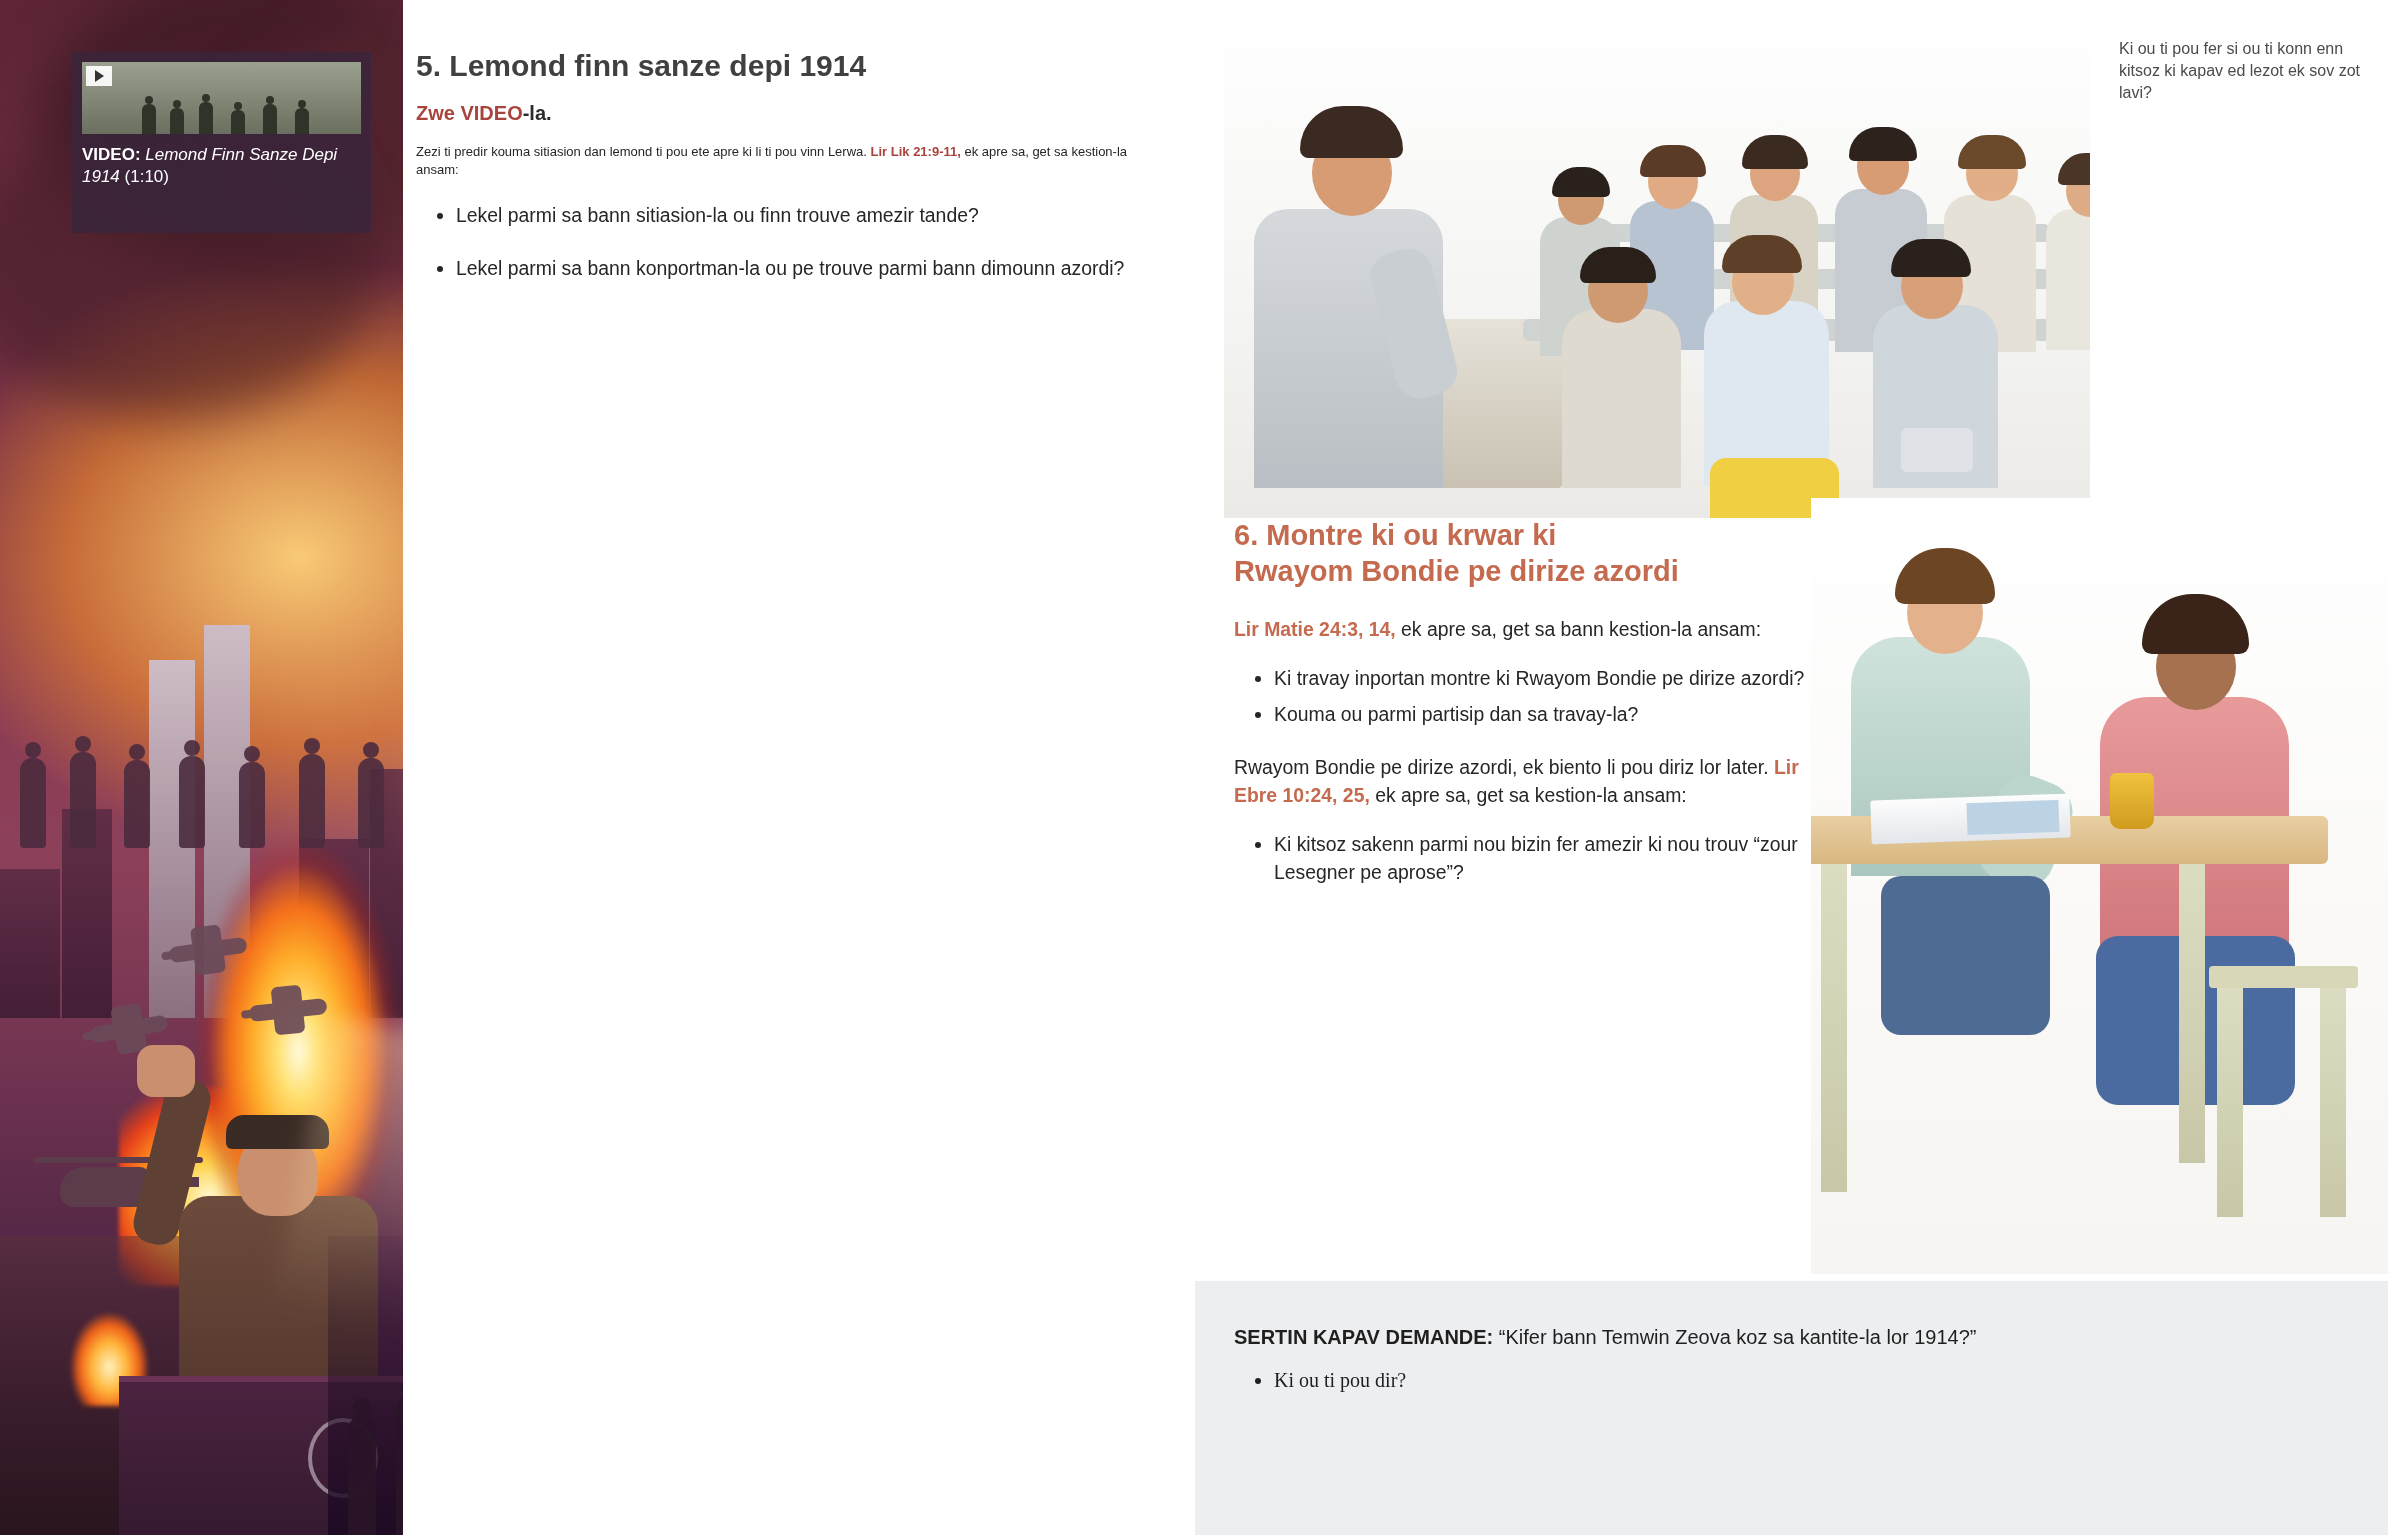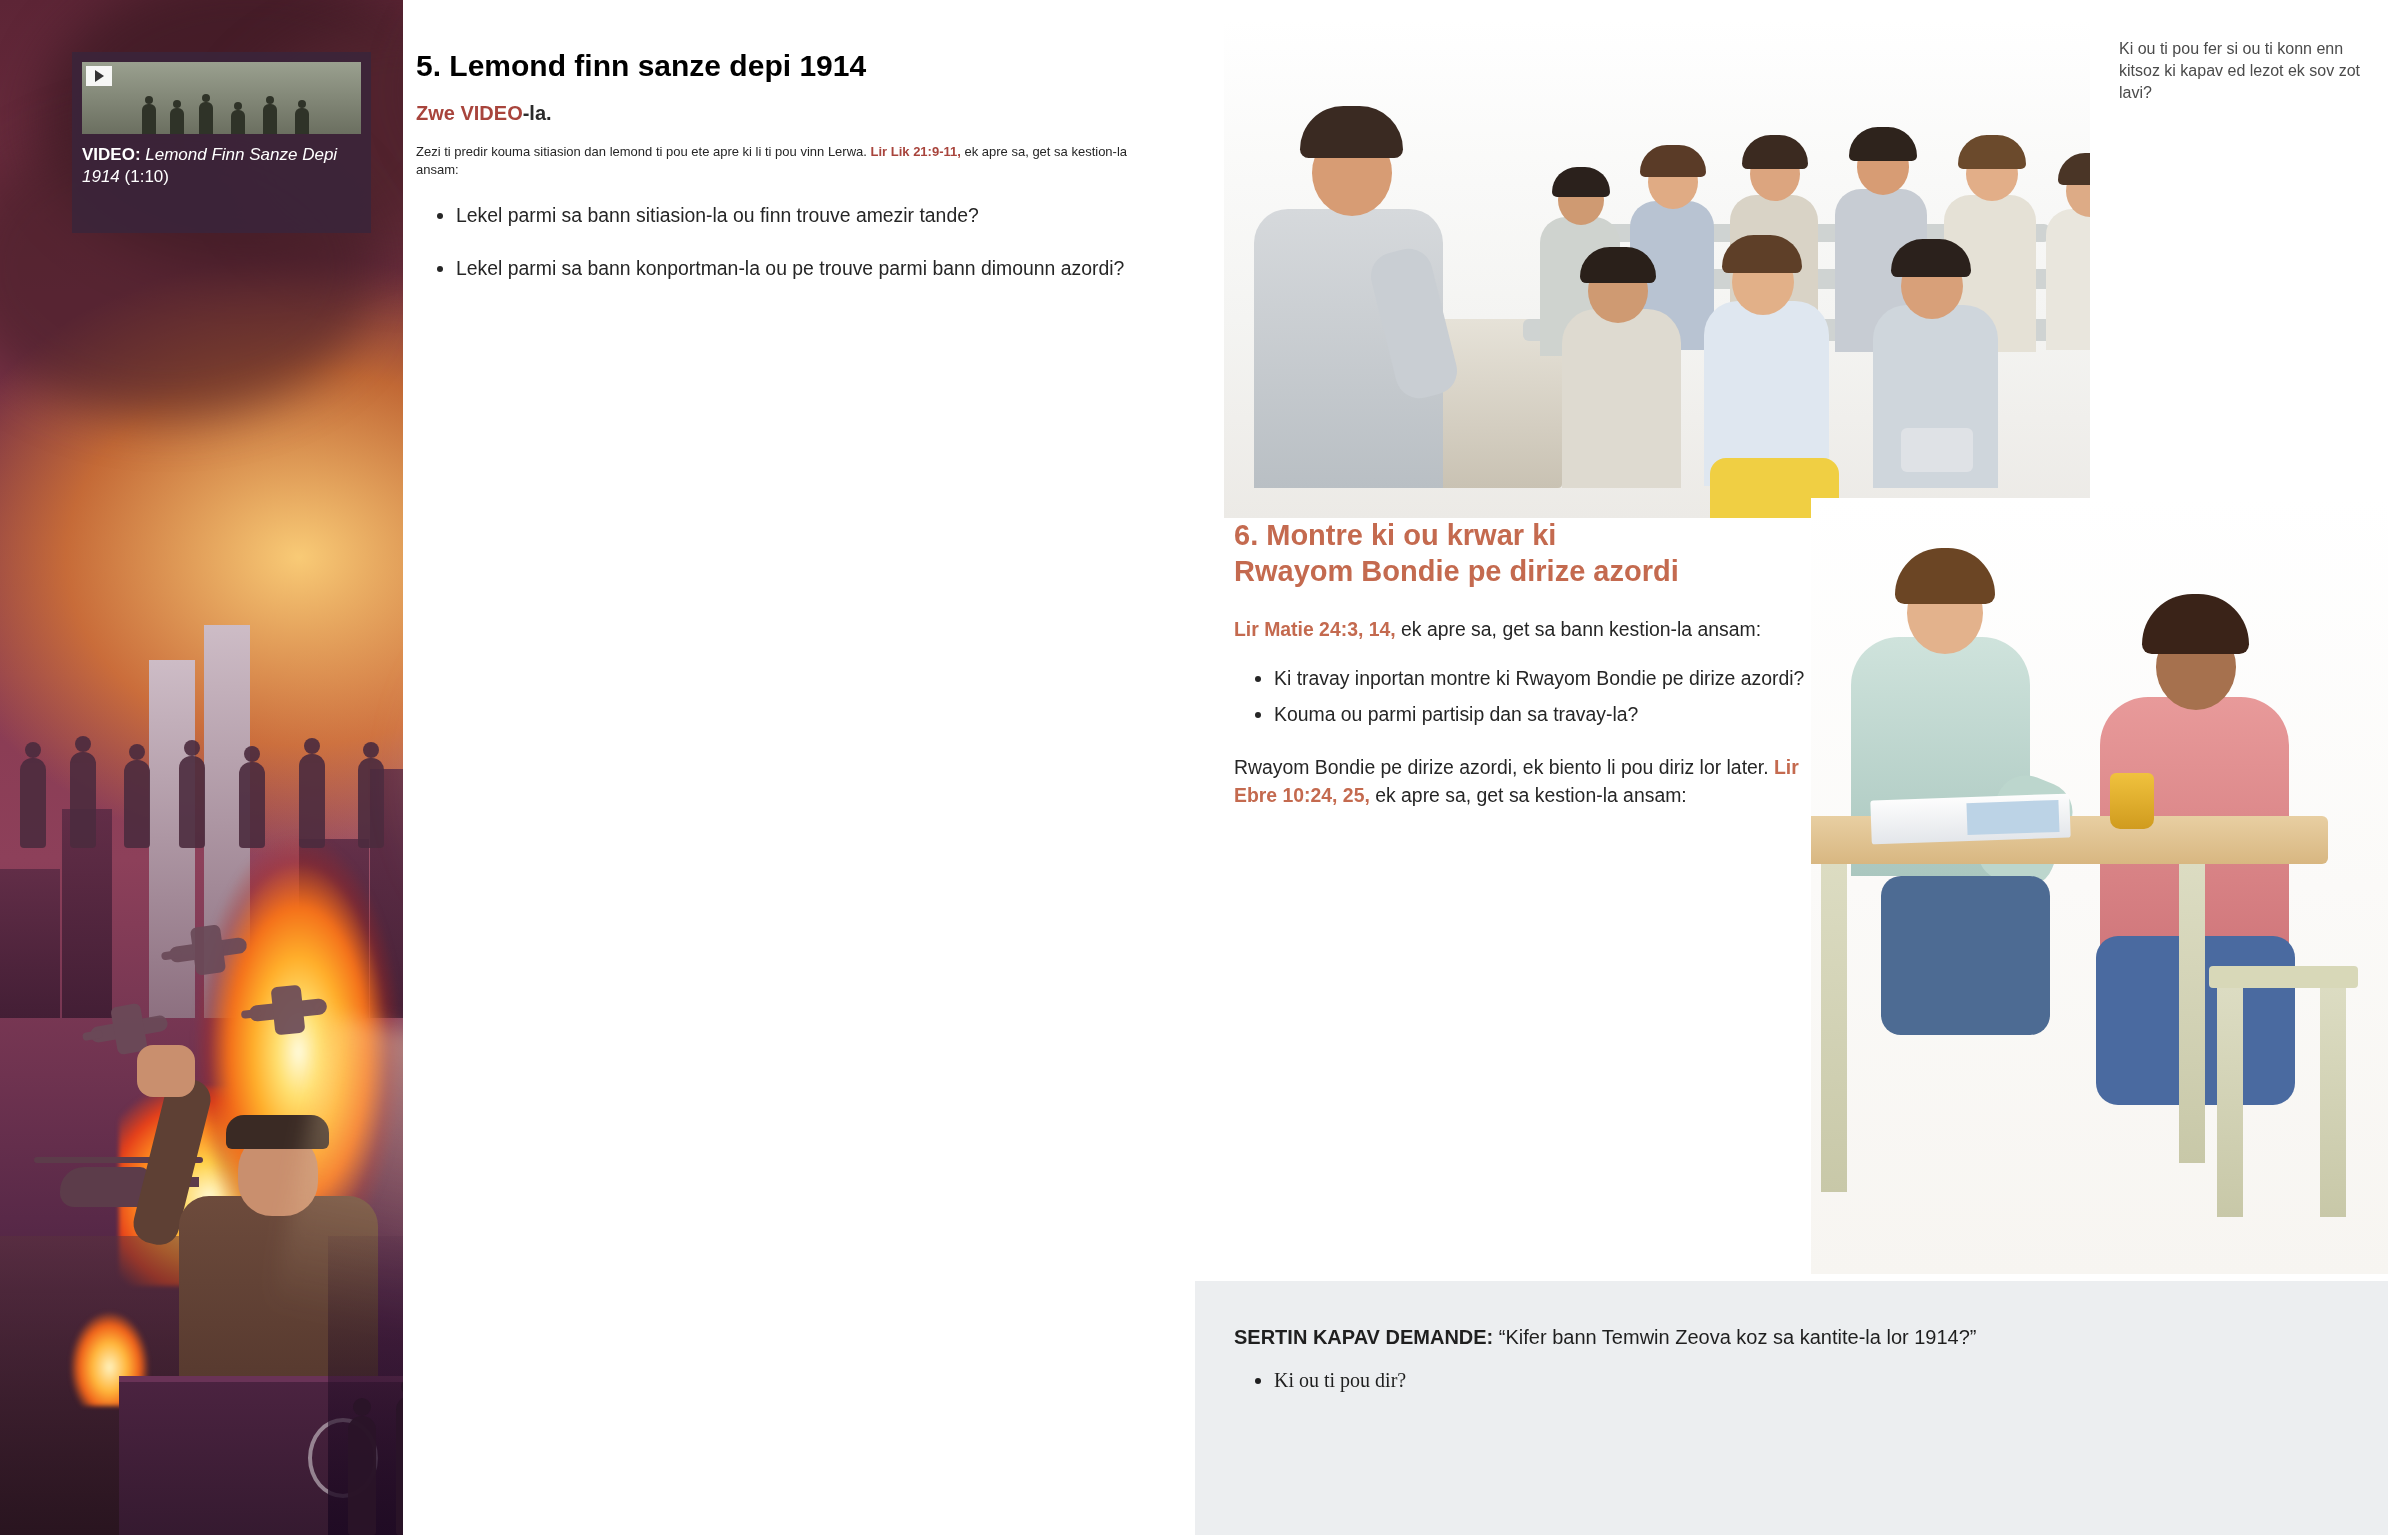--- a/index.html
+++ b/index.html
@@ -115,21 +115,21 @@
      filter: blur(10px); }
   
   .text-panel {
     position:absolute; z-index:30; left:403px; top:0; width:791px; height:1535px;
     background:#ffffff;
   }
   
   .text-inner { position:absolute; z-index:31; left:416px; top:48px; width:736px; }
 
   h2.sec-title {
-    font-size:30px; font-weight:bold; color:#000000; margin:0 0 18px 0; line-height:1.2;
+    font-size:30px; font-weight:bold; color:#404040; margin:0 0 18px 0; line-height:1.2;
   }
   .video-cue { font-size:20px; font-weight:bold; color:#a8443c; margin:0 0 18px 0; }
   .video-cue .dark { color:#2b2b2b; }
   p.body { font-size:13px; line-height:1.42; color:#262626; margin:0 0 22px 0; }
   .scrip { color:#a8443c; font-weight:bold; }
   ul.bullets { margin:0 0 26px 0; padding-left:40px; }
   ul.bullets li { font-size:19.4px; line-height:1.42; color:#262626; margin-bottom:8px; }
 
   
   .video-card {
@@ -461,20 +461,23 @@
 
       <ul class="bullets">
         <li>Ki travay inportan montre ki Rwayom Bondie pe dirize azordi?</li>
         <li>Kouma ou parmi partisip dan sa travay-la?</li>
       </ul>
 
       <p class="body">
         <span>Rwayom Bondie pe dirize azordi, ek biento li pou diriz lor later. </span><span class="scrip">Lir Ebre 10:24, 25,</span><span> ek apre sa, get sa kestion-la ansam:</span>
       </p>
 
+      <ul class="bullets">
+        <li>Ki kitsoz sakenn parmi nou bizin fer amezir ki nou trouv “zour Lesegner pe aprose”?</li>
+      </ul>
     </div>
 
     <div class="study">
       <div class="bg"></div>
       <div class="person" style="left:10px;top:30px;width:249px;height:468px">
         <div class="t" style="left:30px;top:109px;width:179px;height:239px;background:linear-gradient(180deg,#cfe3dc,#aac7bf);border-radius:48px 48px 0 0"></div>
         <div class="h" style="left:86px;top:44px;width:76px;height:82px;background:#e3b28c"></div>
         <div class="t" style="left:74px;top:20px;width:100px;height:56px;background:#6b4524;border-radius:50px 50px 10px 10px"></div>
         <div class="t" style="left:165px;top:249px;width:78px;height:109px;background:#bcd6cd;border-radius:30px;transform:rotate(22deg)"></div>
         <div class="t" style="left:60px;top:348px;width:169px;height:159px;background:#4d6b93;border-radius:20px"></div>

